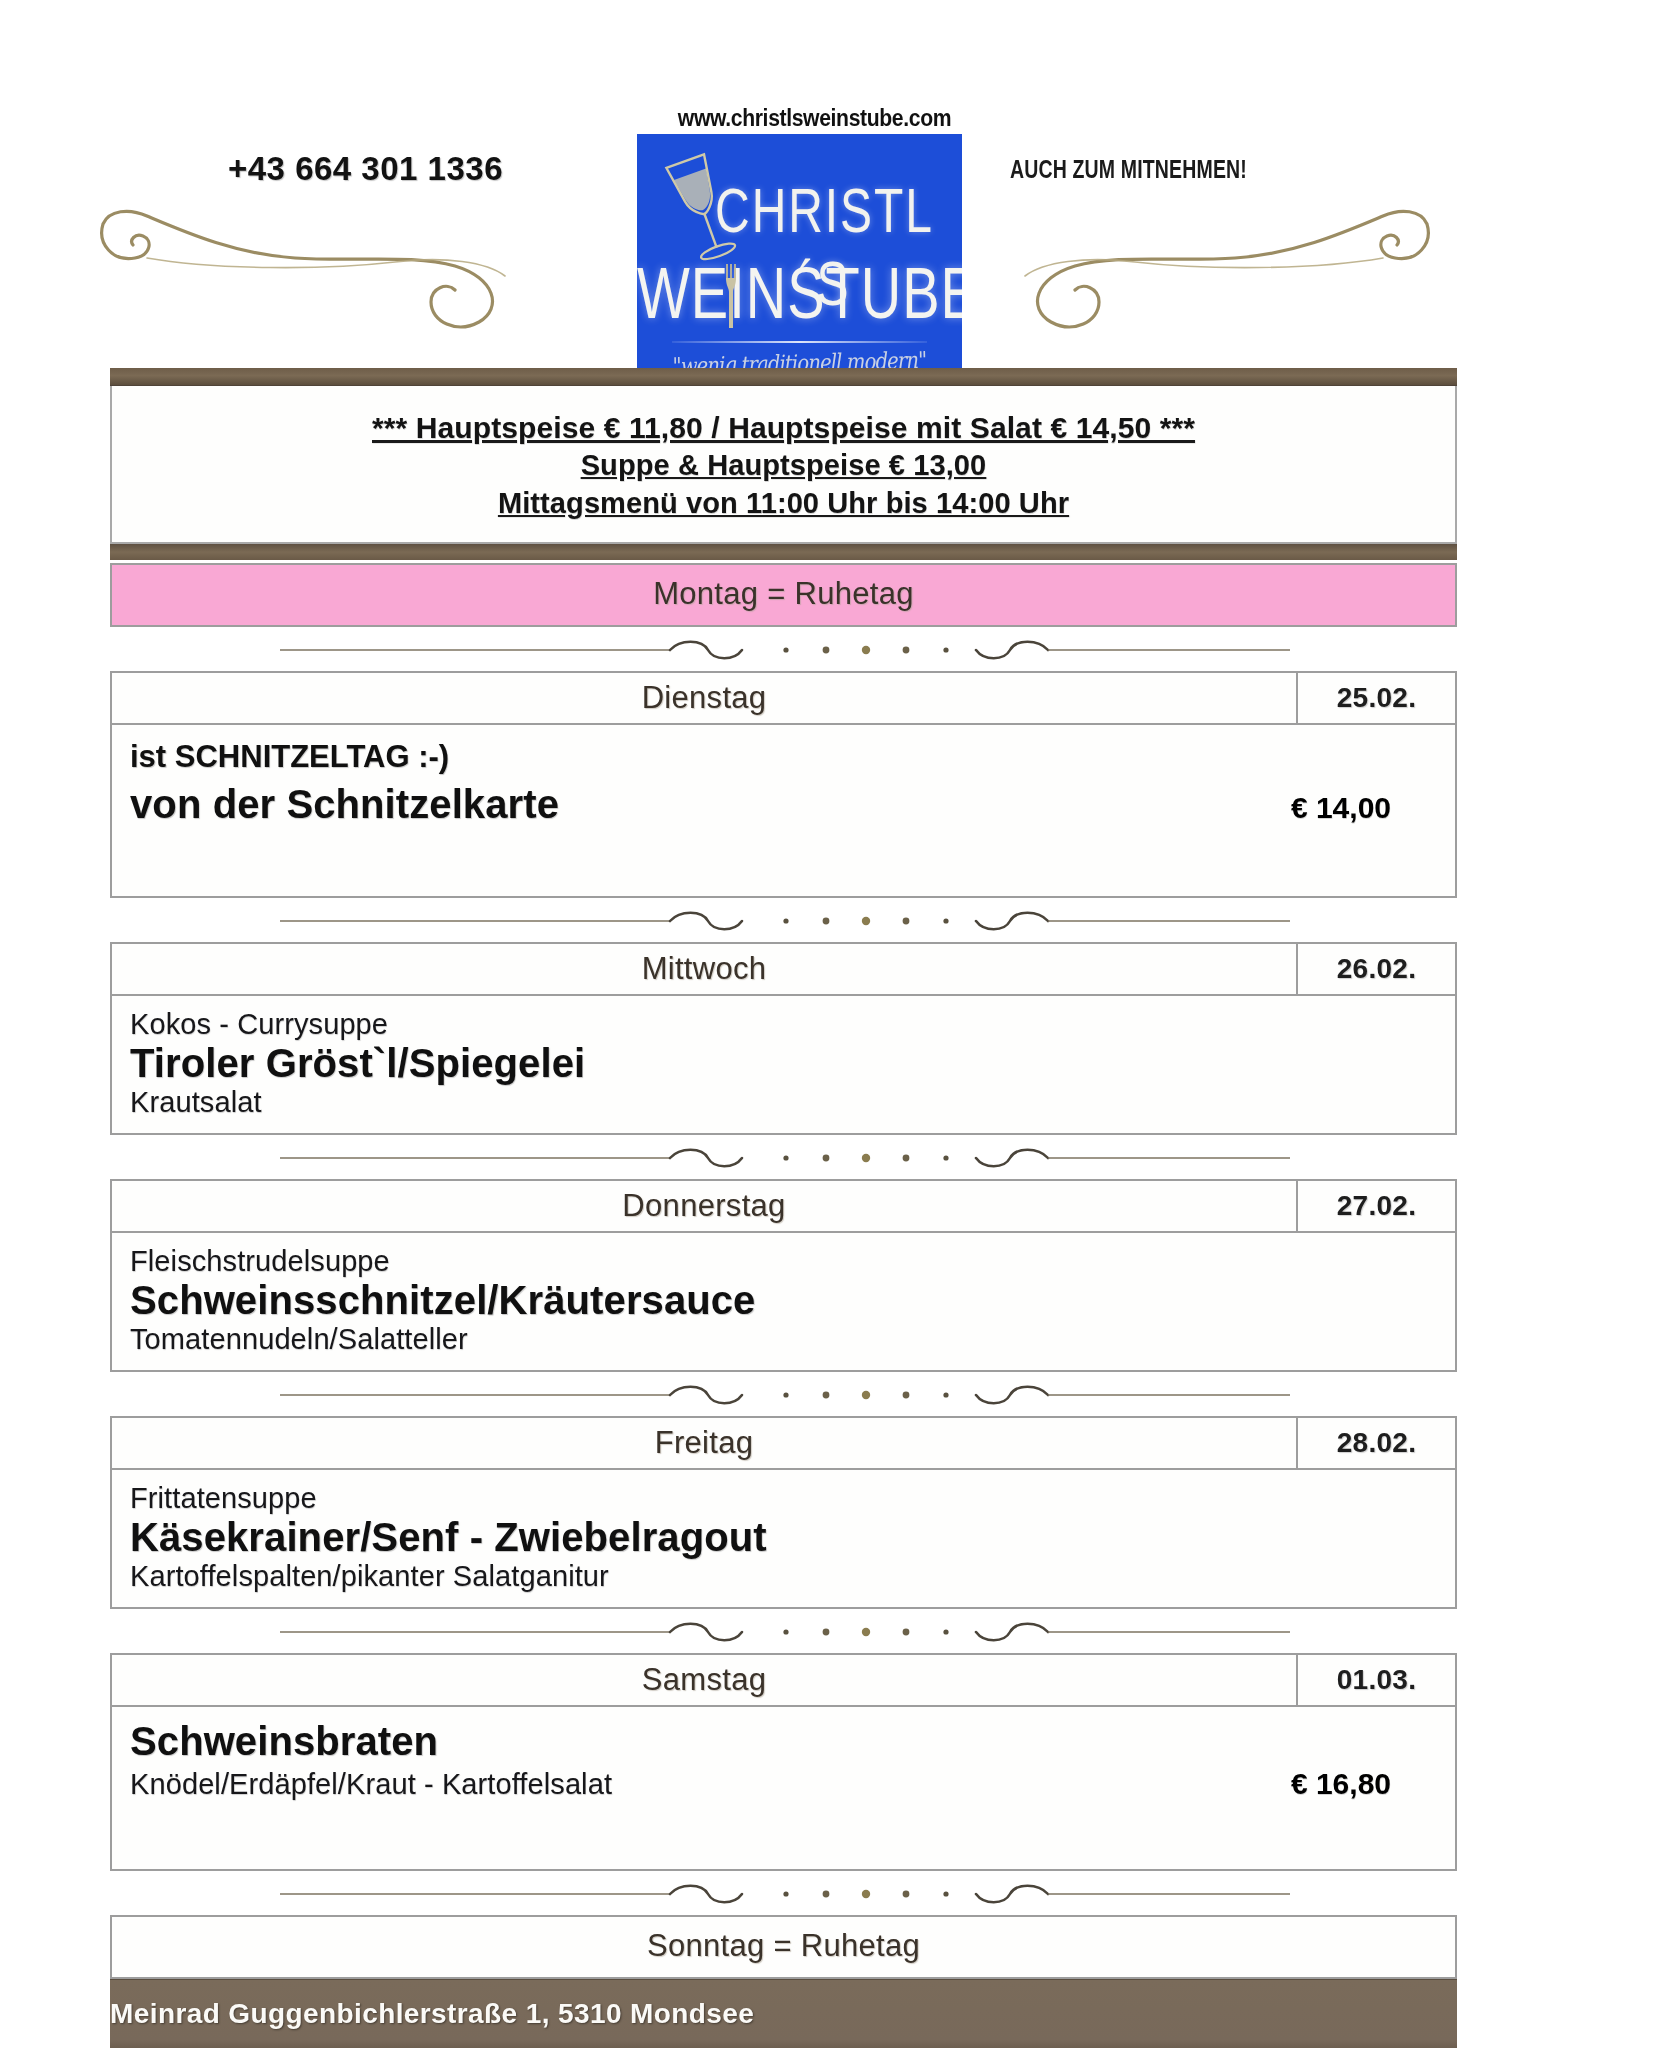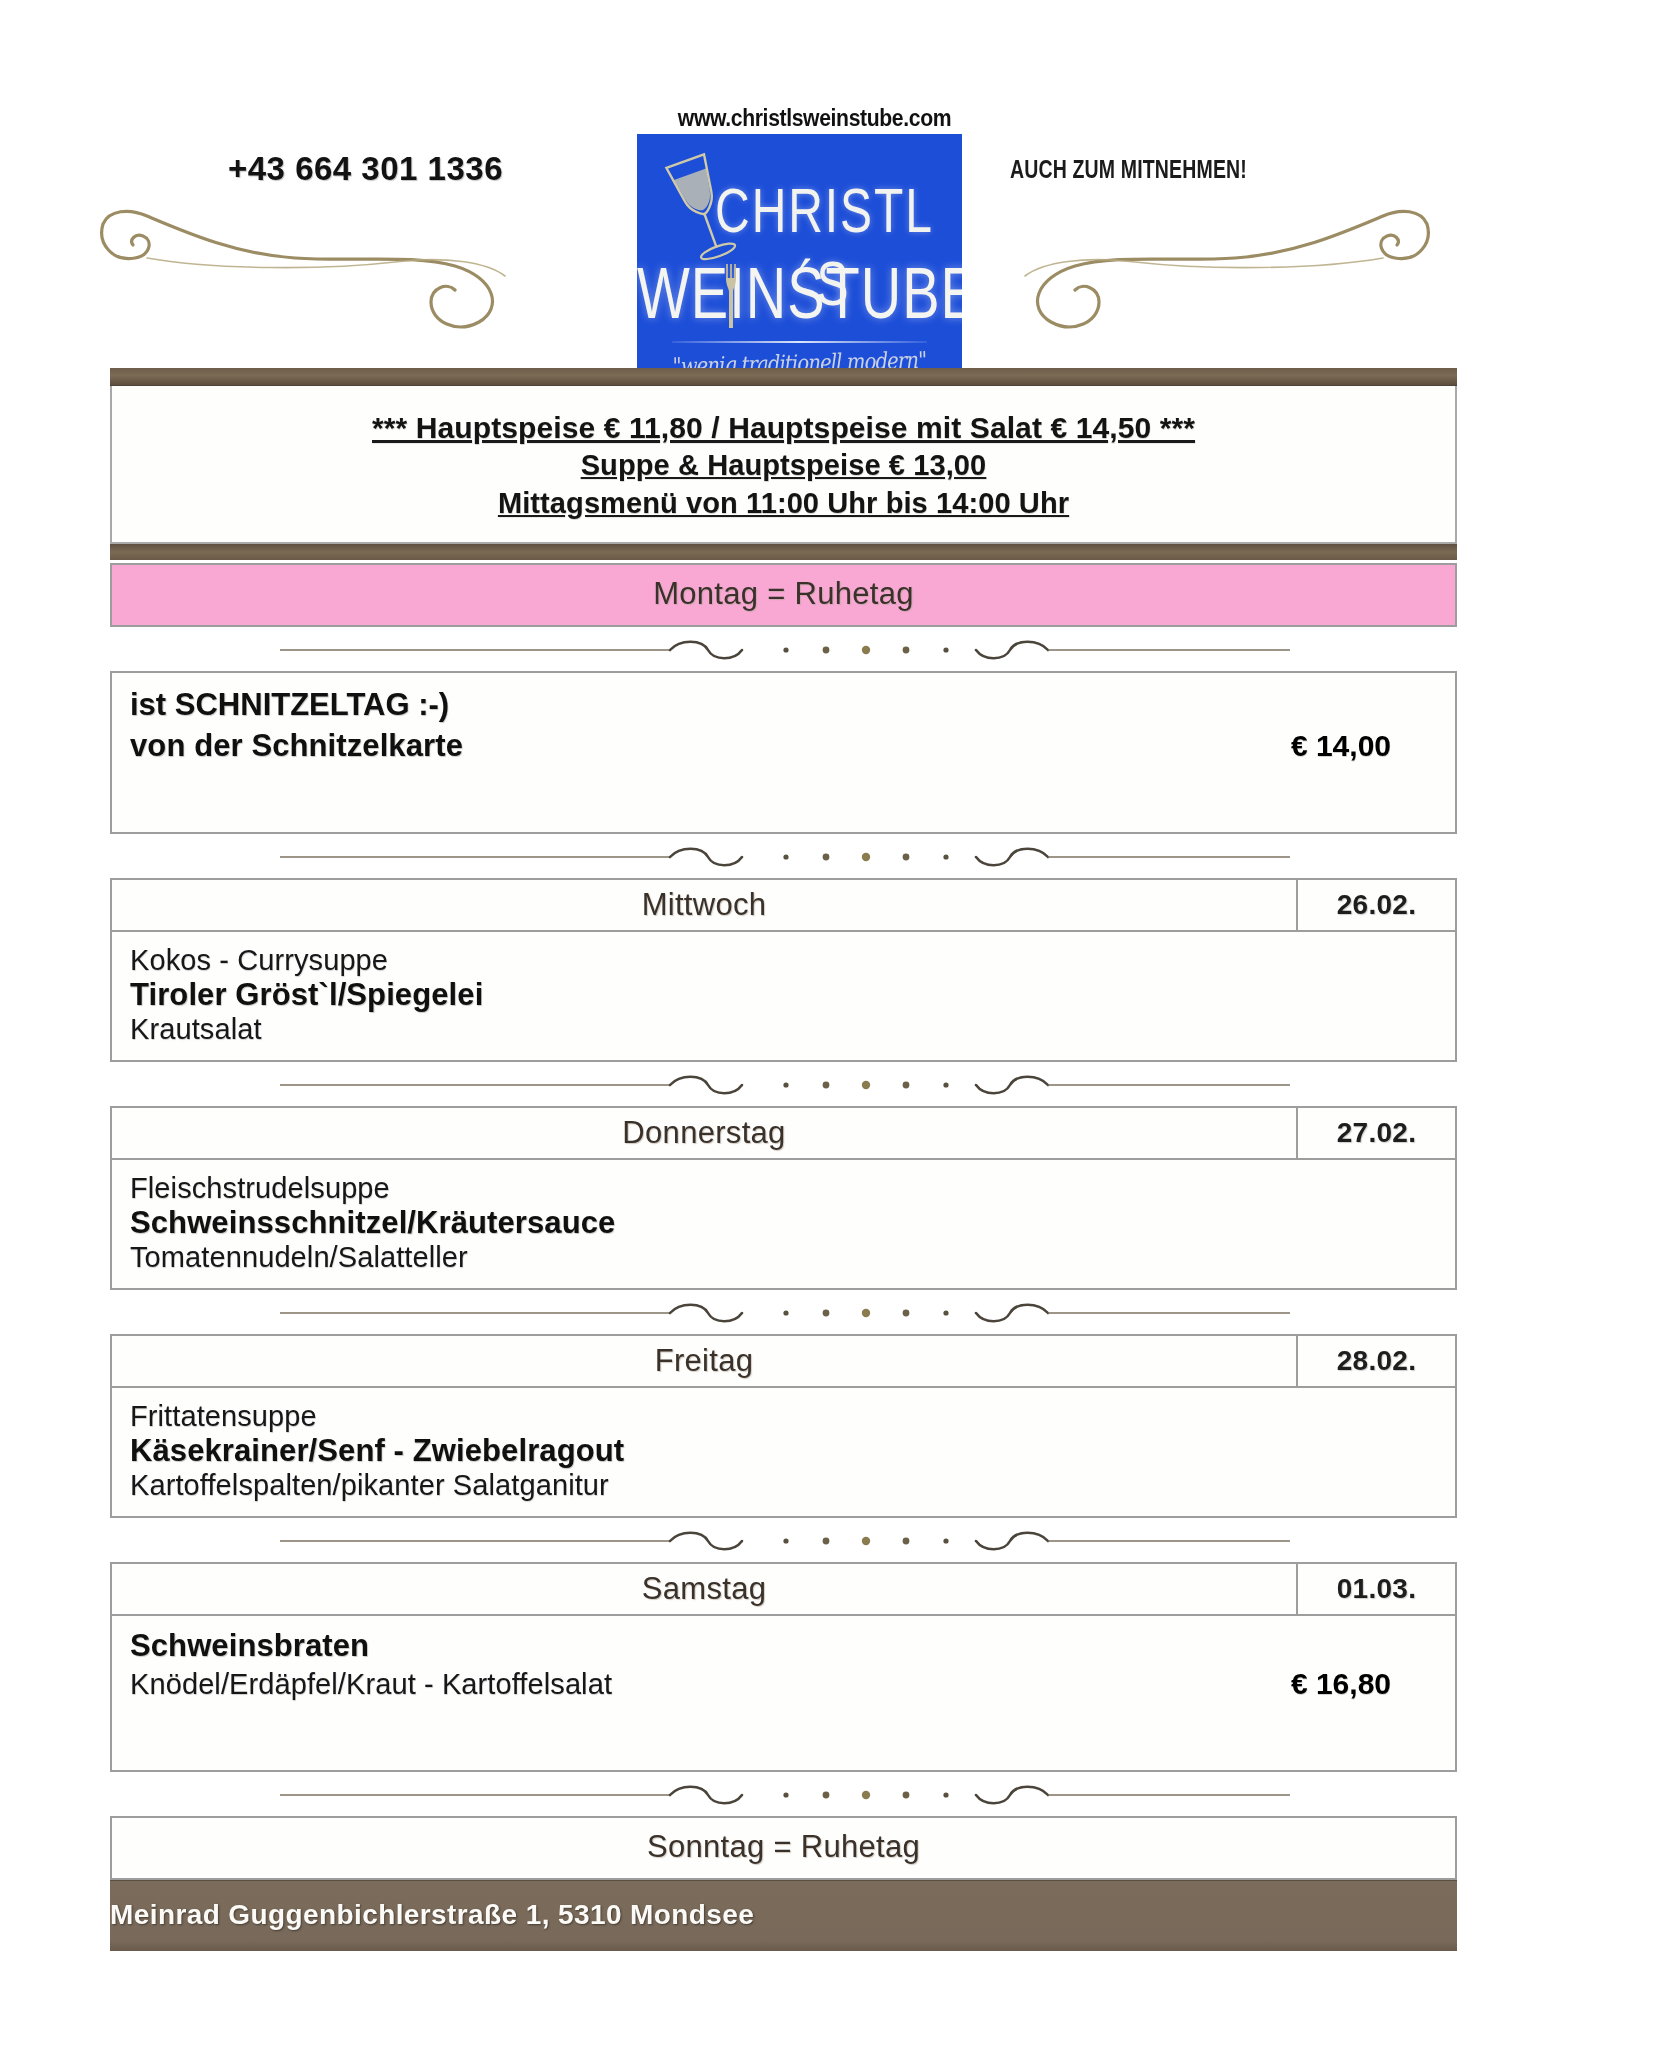--- a/index.html
+++ b/index.html
@@ -260,21 +260,21 @@
     text-shadow: 0.5px 0.5px 0.6px rgba(150,150,150,0.4);
     margin-left: 48px;
   }
   .line-reg {
     font-size: 29px;
     color: #17171a;
     letter-spacing: 0.1px;
     text-shadow: 0.5px 0.5px 0.8px rgba(150,150,150,0.45);
   }
   .line-bold {
-    font-size: 31px;
+    font-size: 40px;
     font-weight: bold;
     color: #101010;
     letter-spacing: 0.1px;
     text-shadow: 0.8px 0.8px 0.8px rgba(145,145,145,0.5);
   }
   .line-caps {
     font-size: 31px;
     font-weight: bold;
     color: #101010;
     text-shadow: 0.8px 0.8px 0.8px rgba(145,145,145,0.5);
@@ -377,20 +377,24 @@
       <circle cx="796" cy="23" r="3.4" fill="#6b6149"></circle>
       <circle cx="836" cy="23" r="2.6" fill="#59513f"></circle>
       <path d="M866,23 C874,34 894,34 900,23 C906,12 928,12 938,23" fill="none" stroke="#4a443a" stroke-width="2.6" stroke-linecap="round"></path>
       <line x1="938" y1="23" x2="1180" y2="23" stroke="#7d7360" stroke-width="1.6"></line>
     </svg>
   </div>
 
   <div>
 
     <div class="day-card">
+      <div class="day-head">
+        <div class="day-name">Dienstag</div>
+        <div class="day-date">25.02.</div>
+      </div>
       <div class="day-body">
         <div class="dish">
           <span class="dish-name line-caps">ist SCHNITZELTAG :-)</span>
           <span class="dish-price"></span>
         </div>
         <div class="dish">
           <span class="dish-name line-bold">von der Schnitzelkarte</span>
           <span class="dish-price">€ 14,00</span>
         </div>
         <div class="pad-bottom-lg"></div>

